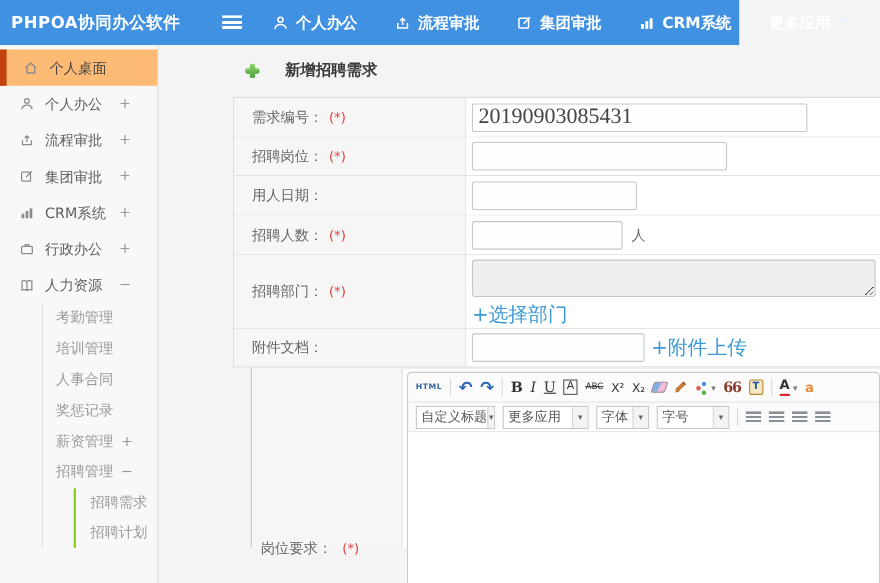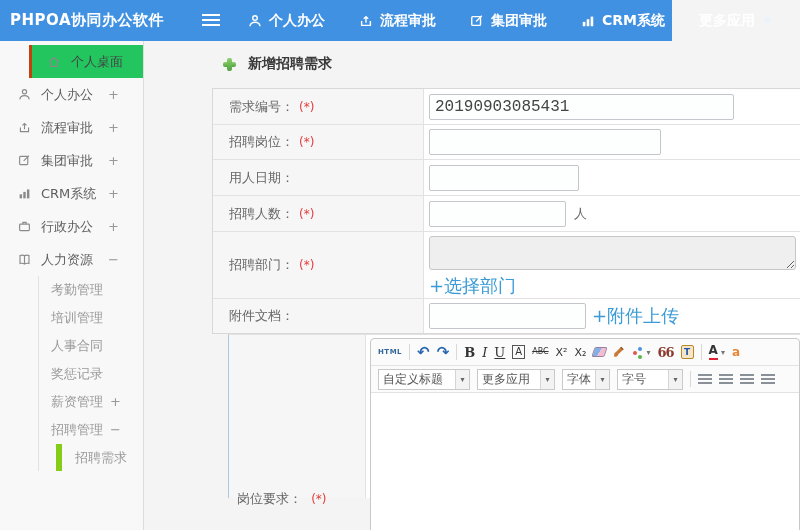--- a/index.html
+++ b/index.html
@@ -13,47 +13,47 @@
   .hamburger { position:absolute; left:202px; top:14px; width:18px; height:13px;
     background:repeating-linear-gradient(to bottom,#fff 0 2.5px,rgba(0,0,0,0) 2.5px 5px); cursor:pointer; }
   .topnav { position:absolute; left:248px; top:0; height:41px; display:flex; align-items:center; gap:34px; }
   .topnav .tn-item { display:flex; align-items:center; gap:7px; color:#fff; font-size:14px; font-weight:600; cursor:pointer; white-space:nowrap; }
   .tn-item svg { display:block; }
   .caret { font-size:10px; color:#eaf2fb; margin-left:2px; }
 
   
   .sidebar { position:absolute; top:41px; left:0; width:144px; bottom:0; background:#f8f8f8; border-right:1px solid #dcdcdc; padding-top:4px; }
   .side-item { position:relative; height:33px; display:flex; align-items:center; padding-left:16px; gap:9px; font-size:13px; color:#5e5e5e; cursor:pointer; }
-  .side-item.active { background:#22c55e; border-left:3px solid #c2410c; padding-left:14px; color:#444;margin-left:29px; }
+  .side-item.active { background:#fdba74; border-left:6px solid #c2410c; padding-left:14px; color:#444; }
   .side-item .sicon { width:16px; display:flex; justify-content:center; color:#8a8a8a; }
   .expander { position:absolute; right:24px; top:0; height:33px; line-height:33px; font-size:13px; color:#999; }
   .side-sub { margin-left:38px; border-left:1px solid #e2e2e2; }
   .sub-item { position:relative; height:28px; line-height:28px; padding-left:12px; font-size:13px; color:#9a9a9a; cursor:pointer; }
   .sub-item .expander { right:22px; height:28px; line-height:28px; }
-  .side-sub2 { margin-left:17px; border-left:6px solid #84cc16; }
+  .side-sub2 { margin-left:28px; border-left:2px solid #84cc16; }
   .side-sub2 .sub-item { height:27px; line-height:27px; padding-left:13px; }
 
   
   .main { position:absolute; top:41px; left:145px; right:0; bottom:0; overflow:hidden; background:#f4f4f4; }
-  .page-title { margin:14px 0 0 78px; display:flex; align-items:center; gap:12px; }
+  .page-title { margin:14px 0 0 78px; display:flex; align-items:center; gap:23px; }
   .plus-ico { position:relative; width:13px; height:13px; }
   .plus-ico::before { content:""; position:absolute; left:0; top:4px; width:13px; height:5px; border-radius:2px;
      background:linear-gradient(#8ed06d,#4ca33c); }
   .plus-ico::after { content:""; position:absolute; left:4px; top:0; width:5px; height:13px; border-radius:2px;
      background:linear-gradient(#8ed06d,#4ca33c); }
   .page-title .tt { font-size:14px; font-weight:bold; color:#3a3a3a; }
 
   .form-wrap { margin-left:67px; margin-top:15px; }
   .form-table { width:645px; background:#fff; border:1px solid #d8d8d8; border-right:none; }
   .frow { display:flex; border-bottom:1px solid #e2e2e2; }
   .frow:last-child { border-bottom:none; }
   .fl { width:211px; background:#f6f6f6; border-right:1px solid #e2e2e2; display:flex; align-items:center; padding-left:16px; font-size:13px; color:#666; }
   .req { color:#e53c3c; font-size:12px; margin-left:5px; }
   .fc { flex:1; display:flex; align-items:center; padding-left:5px; background:#fff; }
-  .inp { height:26px; border:1px solid #c3c7cb; border-radius:2px; background:#fdfefe; font-size:16px; color:#444; padding:0 5px; font-family:Liberation Mono, monospace; }
+  .inp { height:26px; border:1px solid #c3c7cb; border-radius:2px; background:#fdfefe; font-size:20px; color:#444; padding:0 5px; font-family:Liberation Serif, serif; }
   .suffix { font-size:13px; color:#666; margin-left:8px; }
   .blink { font-size:18px; color:#3b9bd6; text-decoration:none; cursor:pointer; white-space:nowrap; }
   .fc-col { flex-direction:column; align-items:flex-start; justify-content:center; gap:4px; padding-top:4px; }
   .dept-ta { width:367px; height:46px; border:1px solid #c6c6c6; border-radius:3px; background:#efefef; resize:both; font-family:"DejaVu Sans",sans-serif; }
 
   
   .editor-section { margin-left:16px; height:164px; display:flex; border-top:1px solid #e2e2e2; border-left:1px solid #a9c9de; background:#fff; }
   .es-label { width:195px; background:#f6f6f6; border-right:1px solid #e2e2e2; padding:155px 0 0 8px; font-size:13px; color:#666; white-space:nowrap; }
   .es-content { flex:1; padding:3px 0 0 4px; }
   .editor { min-width:430px; width:430px; border:1px solid #c9c9c9; border-radius:4px; background:#fbfbfb; overflow:hidden; }
@@ -218,20 +218,21 @@
       <div class="sub-item">
         <span>薪资管理</span>
         <span class="expander">+</span>
       </div>
       <div class="sub-item">
         <span>招聘管理</span>
         <span class="expander">−</span>
       </div>
       <div class="side-sub2">
         <div class="sub-item">招聘需求</div>
+        <div class="sub-item">招聘计划</div>
       </div>
     </div>
   </div>
 
   <div class="main">
     <div class="page-title">
       <span class="plus-ico"></span>
       <span class="tt">新增招聘需求</span>
     </div>
 
@@ -336,21 +337,21 @@
               <span class="ti-paste">T</span>
               <span class="sep"></span>
               <span class="ti-fcolor">
                 <span class="A">A</span>
                 <span class="ddcaret">▾</span>
               </span>
               <span class="ti ti-bgcolor">a</span>
             </div>
 
             <div class="tb">
-              <span class="dd" style="width:92px">
+              <span class="dd" style="width:72px">
                 <span>自定义标题</span>
                   <span class="ddbtn">▾</span>
               </span>
               <span class="dd" style="width:78px">
                 <span>更多应用</span>
                   <span class="ddbtn">▾</span>
               </span>
               <span class="dd" style="width:48px">
                 <span>字体</span>
                   <span class="ddbtn">▾</span>

